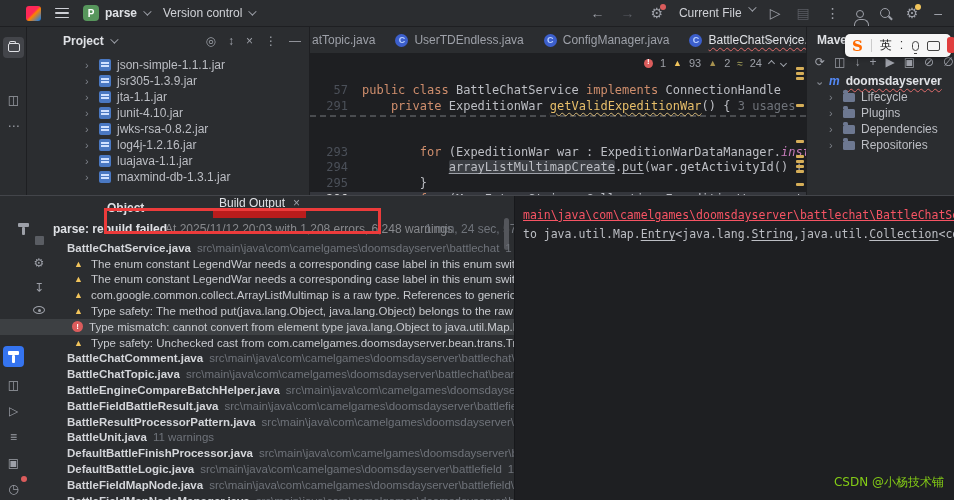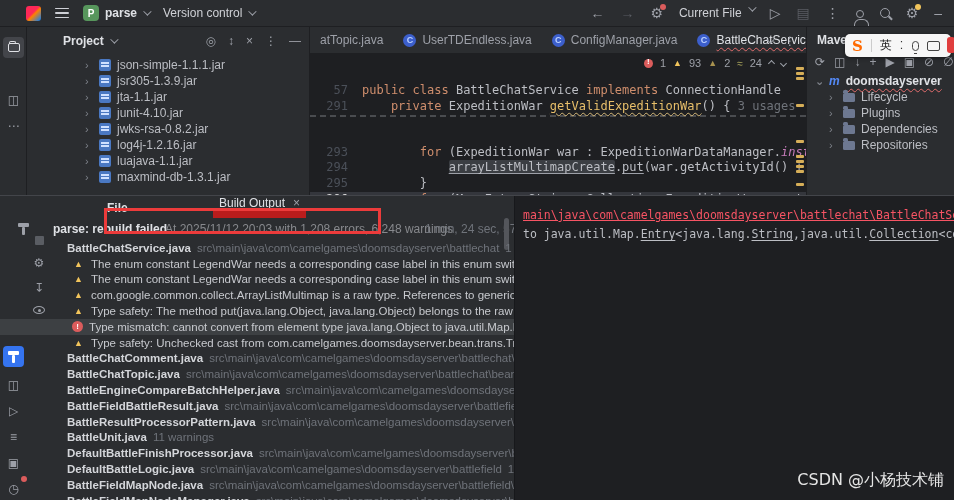--- a/index.html
+++ b/index.html
@@ -64,21 +64,21 @@
 
   
   .editor { position:absolute; top:27px; left:310px; width:496px; height:168px; background:#1e1f22; }
   .tabbar { position:relative; height:27px; background:#2b2d30; border-bottom:1px solid #1e1f22;
     display:flex; align-items:stretch; overflow:hidden; }
   .tab { display:flex; align-items:center; gap:6px; padding:0 10px; color:#9da0a8; cursor:pointer; white-space:nowrap; }
   .tab .cicon { width:13px; height:13px; border-radius:50%; background:#3c5fcc; color:#bcd2ff; font-size:9px; font-weight:700;
     display:flex; align-items:center; justify-content:center; }
   .tab.active { color:#dfe1e5; }
   .tab.active .tlabel { text-decoration:underline wavy #e06c6c 1px; text-underline-offset:3px; }
-  .tab.clip { padding-left:2px;margin-left:8px; }
+  .tab.clip { padding-left:2px; }
   .tabbar-tools { margin-left:auto; display:flex; align-items:center; gap:12px; padding-right:10px; color:#9da0a8; }
   .hscroll { position:absolute; bottom:0; left:320px; width:176px; height:3px; background:#83868d; border-radius:2px; }
 
   .codearea { position:absolute; top:28px; left:0; right:0; bottom:0; overflow:hidden;
     font-family:"DejaVu Sans Mono","Liberation Mono",monospace; font-size:12px; white-space:pre; }
   .sticky-block { border-bottom:2px dashed #4a4c50; }
   .cline { height:15.8px; line-height:15.8px; position:relative; }
   .cline.cur { background:#34363c; }
   .lnum { display:inline-block; width:52px; padding-right:14px; text-align:right; color:#4b5059; }
   .cur .lnum { color:#d5d5d5; }
@@ -165,21 +165,21 @@
 
   .divider-v { position:absolute; left:514px; top:0; bottom:0; width:1px; background:#17181b; }
   .detail { position:absolute; left:515px; top:0; right:0; bottom:0; background:#1e1f22; overflow:hidden;
     font-family:"DejaVu Sans Mono","Liberation Mono",monospace; font-size:11.5px; }
   .dline1 { position:absolute; left:8px; top:12px; color:#f75464; text-decoration:underline; white-space:nowrap; cursor:pointer; }
   .dline2 { position:absolute; left:8px; top:31px; color:#bcbec4; white-space:nowrap; }
   .dul { text-decoration:underline; text-underline-offset:2px; }
 
   
   .anno-box { position:absolute; left:104px; top:208px; width:277px; height:26px; border:3px solid #ec3b3b; z-index:60; pointer-events:none; }
-  .watermark { position:absolute; right:10px; bottom:9px; color:#e5e5e5; font-size:16px; z-index:55;
+  .watermark { position:absolute; right:10px; bottom:9px; color:#84cc16; font-size:12px; z-index:55;
     font-family:"DejaVu Sans","Liberation Sans",sans-serif; }
 </style>
 </head>
 <body>
 
 <div id="root">
 
   <div class="titlebar">
     <div class="tb-left">
       <span class="idea-logo"></span>
@@ -405,21 +405,21 @@
     <span class="sogou-s">S</span>
     <span class="ime-sep"></span>
     <span class="ime-lang">英</span>
     <span class="ime-dots">⁚</span>
     <span class="icon-mic"></span>
     <span class="icon-kbd"></span>
     <span class="ime-red"></span>
   </div>
 
   <div class="bottom">
-    <span class="bwin-label">File</span>
+    <span class="bwin-label">Object</span>
     <div class="btab">
       <span>Build Output</span>
       <span class="tclose">×</span>
     </div>
     <span class="detail-kebab">⋮</span>
 
     <div class="toolcol">
       <span class="sq-ic"></span>
       <span>⚙</span>
       <span class="pin-ic">↧</span>

